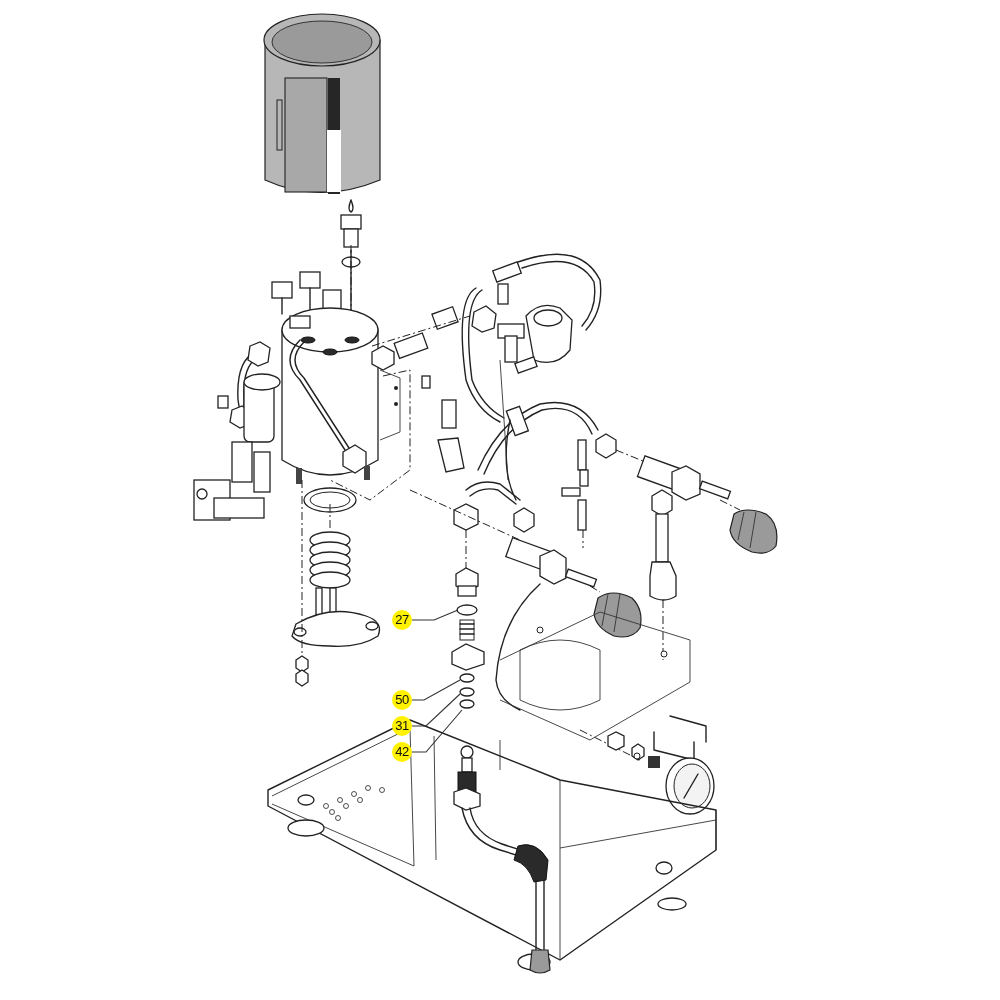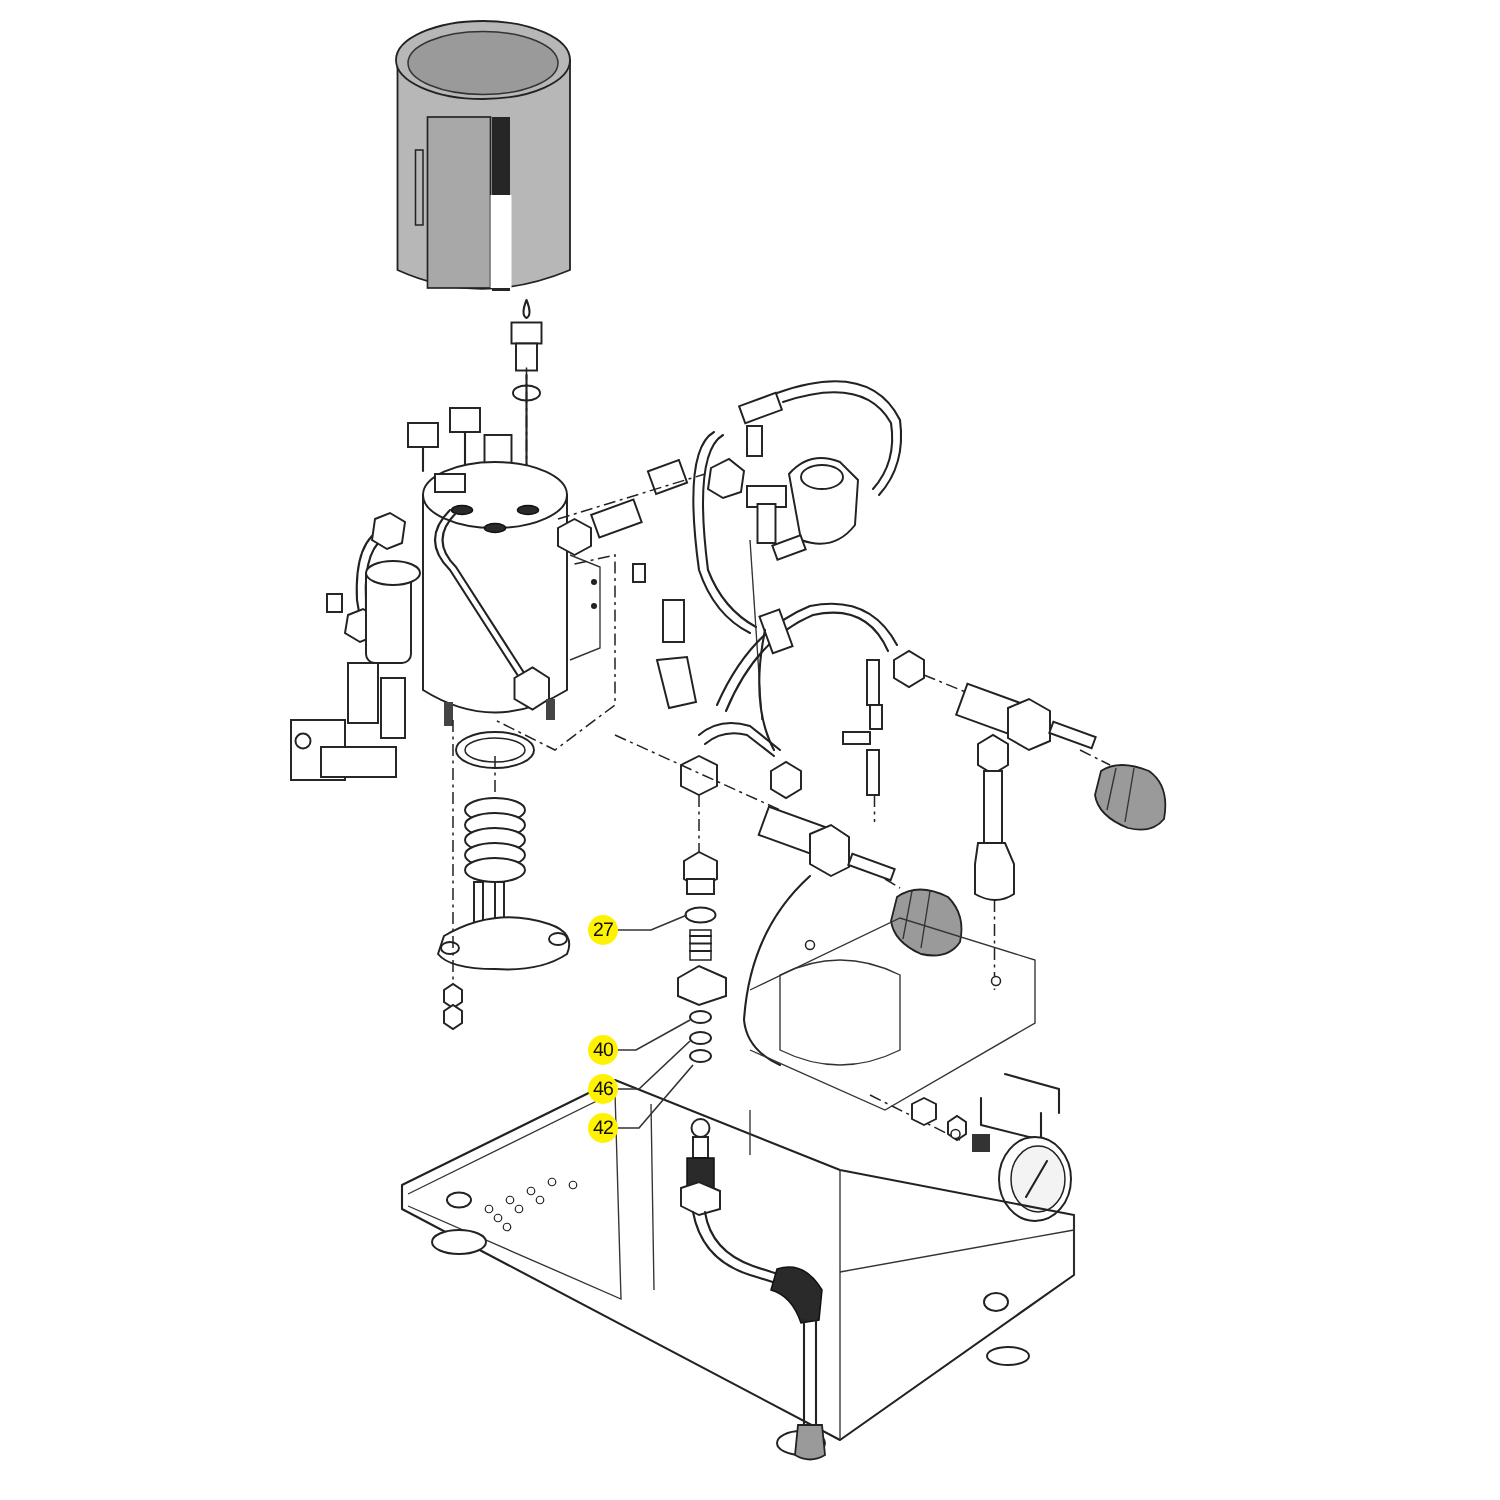--- a/index.html
+++ b/index.html
@@ -252,15 +252,15 @@
 
   <g>
     <polyline class="leader" points="412,620 434,620 458,610"></polyline>
     <polyline class="leader" points="412,700 424,700 460,680"></polyline>
     <polyline class="leader" points="412,726 426,726 460,694"></polyline>
     <polyline class="leader" points="412,752 426,752 462,710"></polyline>
   </g>
 </svg>
 
 <div class="callout" style="left:392px; top:610px;">27</div>
-<div class="callout" style="left:392px; top:690px;">40</div>
-<div class="callout" style="left:392px; top:716px;">46</div>
+<div class="callout" style="left:392px; top:690px;">50</div>
+<div class="callout" style="left:392px; top:716px;">31</div>
 <div class="callout" style="left:392px; top:742px;">42</div>
 
 </body></html>

